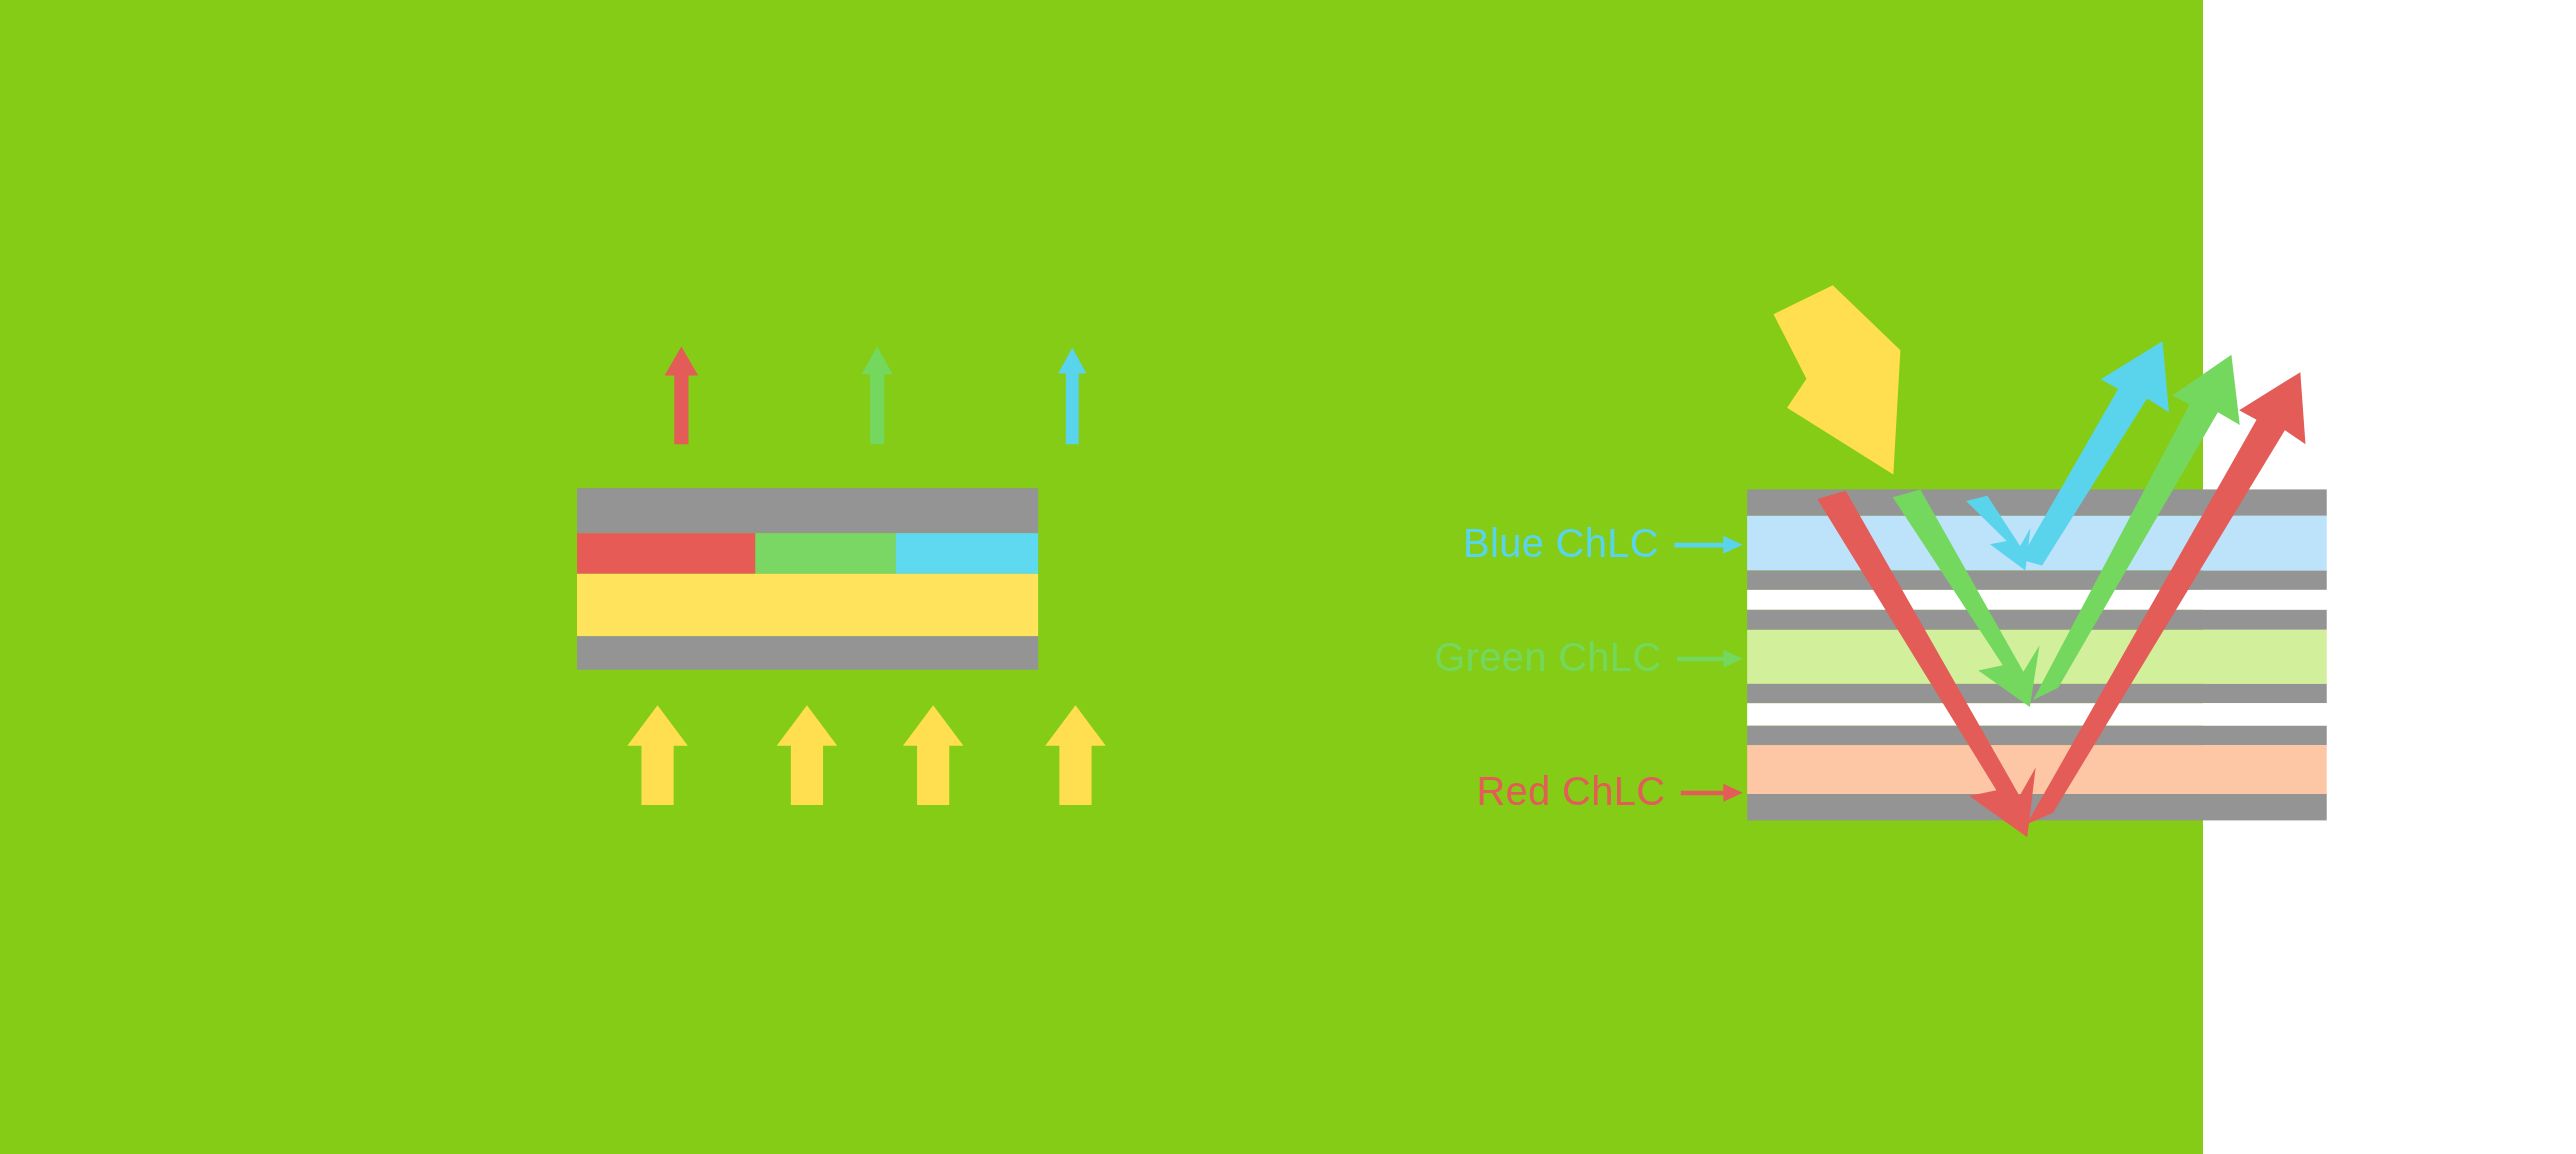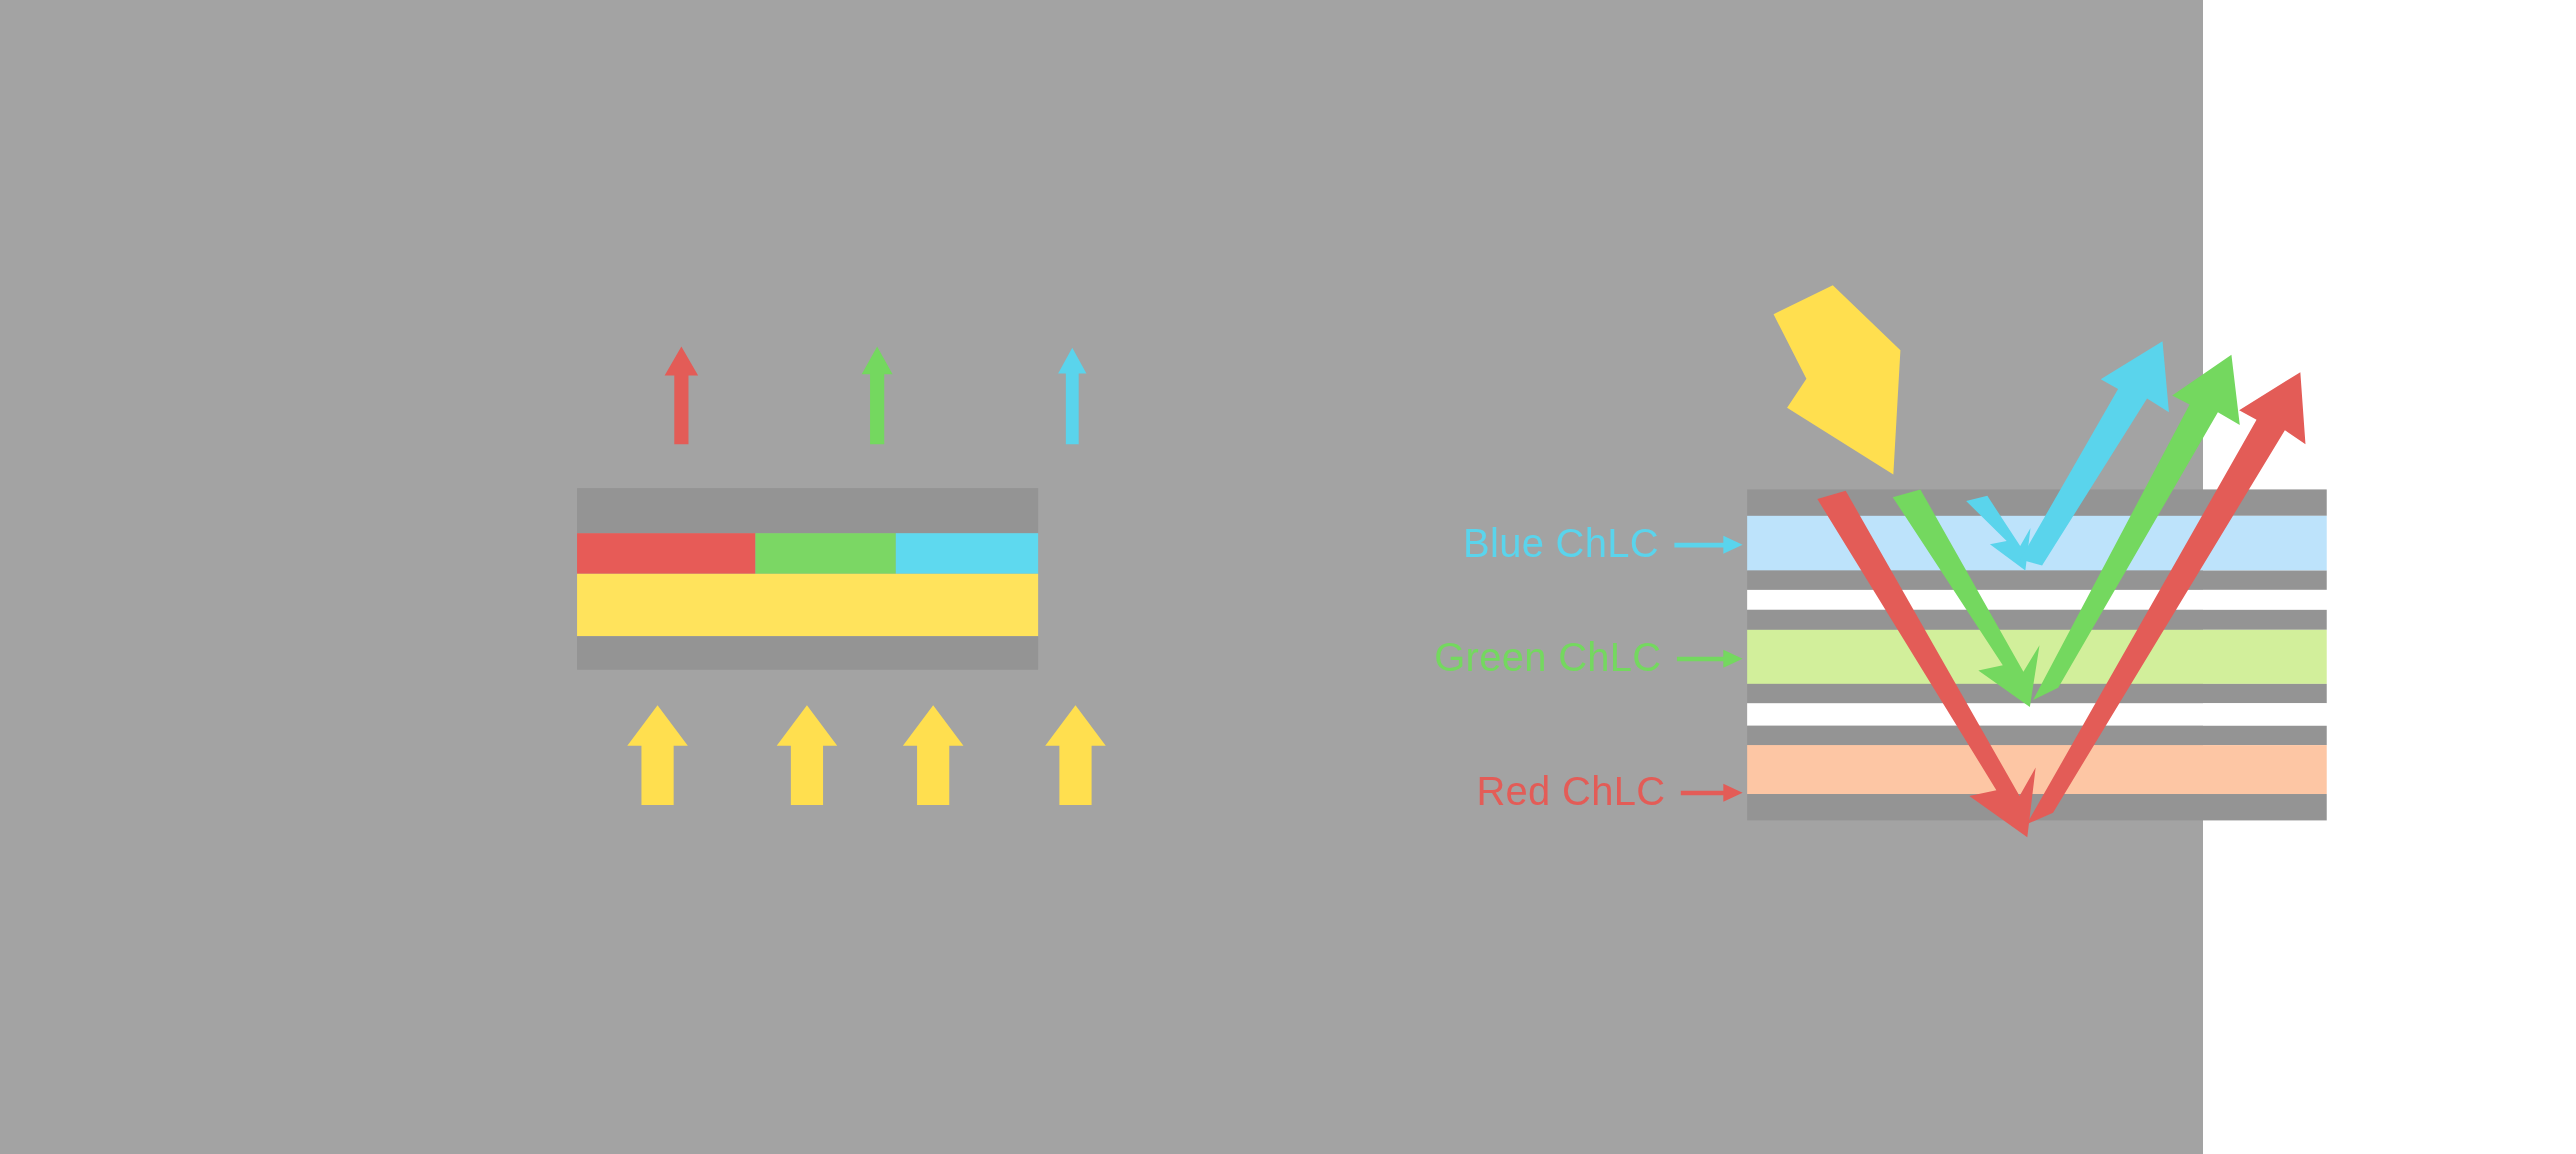--- a/index.html
+++ b/index.html
@@ -10,21 +10,21 @@
   body {
     width: 2576px;
     height: 1154px;
     font-family: "Liberation Sans", sans-serif;
     overflow: hidden;
   }
   #figure {
     position: relative;
     width: 2203px;
     height: 1154px;
-    background: #a3a3a3;
+    background: #84cc16;
   }
   svg.canvas {
     position: absolute;
     left: 0;
     top: 0;
     width: 2576px;
     height: 1154px;
     display: block;
   }
   .lbl {

